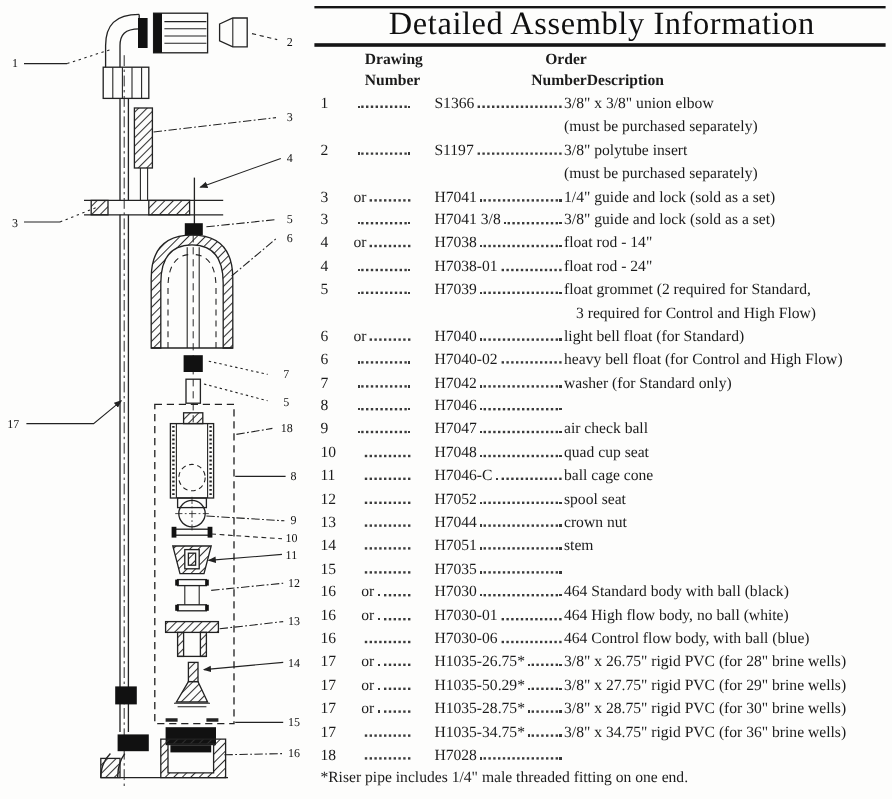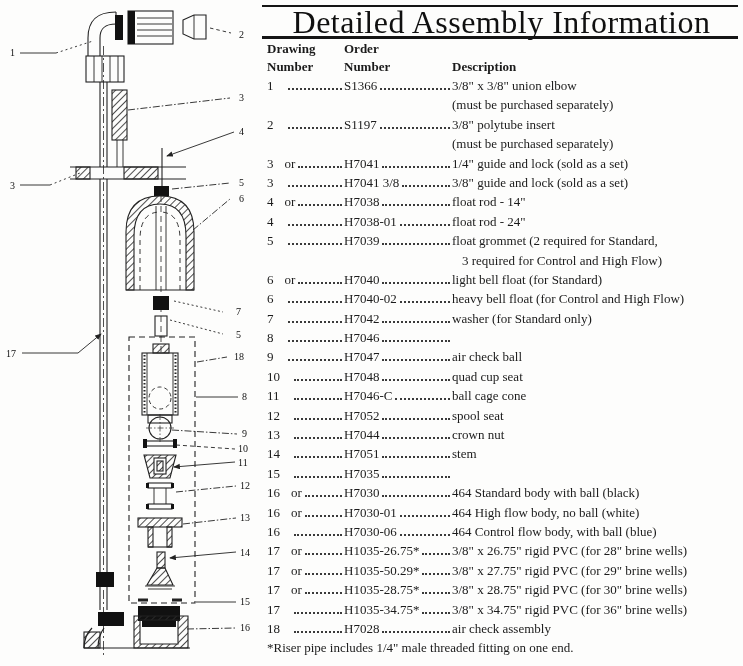--- a/index.html
+++ b/index.html
@@ -10,33 +10,33 @@
   }
   
   #diagram{position:absolute;left:0;top:0;width:262px;height:666px;}
   
   #panel{position:absolute;left:262px;top:0;width:479px;height:666px;}
   .rule{position:absolute;left:0;right:3px;background:#151515;}
   #rule-top{top:5px;height:2px;}
   #rule-mid{top:36px;height:3px;}
   #title{
     position:absolute;top:4px;left:0;width:100%;text-align:center;
-    font-size:32px;letter-spacing:.5px;color:#101010;
+    font-size:27px;letter-spacing:.5px;color:#101010;
   }
   #thead{position:absolute;top:41px;left:5px;right:0;font-weight:bold;font-size:13px;}
   .thead-line{display:flex;height:18px;align-items:baseline;}
-  .th-drawing{width:77px;}
-  .th-order{width:108px;}
+  .th-drawing{width:77px;margin-left:37px;}
+  .th-order{width:108px;text-align:right;}
   .th-desc{flex:1;}
   #rows{position:absolute;top:78px;left:5px;right:2px;font-size:13px;}
   .row{display:flex;height:19.4px;align-items:baseline;white-space:nowrap;}
   .g1{width:77px;display:flex;align-items:baseline;}
-  .g2{width:108px;display:flex;align-items:flex-start;}
+  .g2{width:108px;display:flex;align-items:flex-start;margin-left:18px;}
   .num{flex:none;}
-  .or{flex:none;margin-left:11px;}
+  .or{flex:none;margin-left:21px;}
   .lead{flex:1;border-bottom:2px dotted #3a3a3a;align-self:flex-end;margin:0 2px 4px 3px;min-width:4px;}
   .lead.hidden{border-bottom-color:transparent;}
   .desc{flex:1;overflow:hidden;}
   .cont-indent{padding-left:10px;font-family:Liberation Serif, serif;}
   #footnote{font-size:13px;}
 </style>
 </head>
 <body>
 
 <svg id="diagram" viewBox="0 0 262 666" xmlns="http://www.w3.org/2000/svg">
@@ -548,17 +548,16 @@
       <div class="row">
         <span class="g1">
           <span class="num">18</span>
           <span class="or"></span>
           <span class="lead"></span>
         </span>
         <span class="g2">
           <span class="ord">H7028</span>
           <span class="lead"></span>
         </span>
-        <span class="desc">air check assembly</span>
       </div>
       <div id="footnote" class="row">*Riser pipe includes 1/4" male threaded fitting on one end.</div>
     </div>
 </div>
 
 </body></html>

